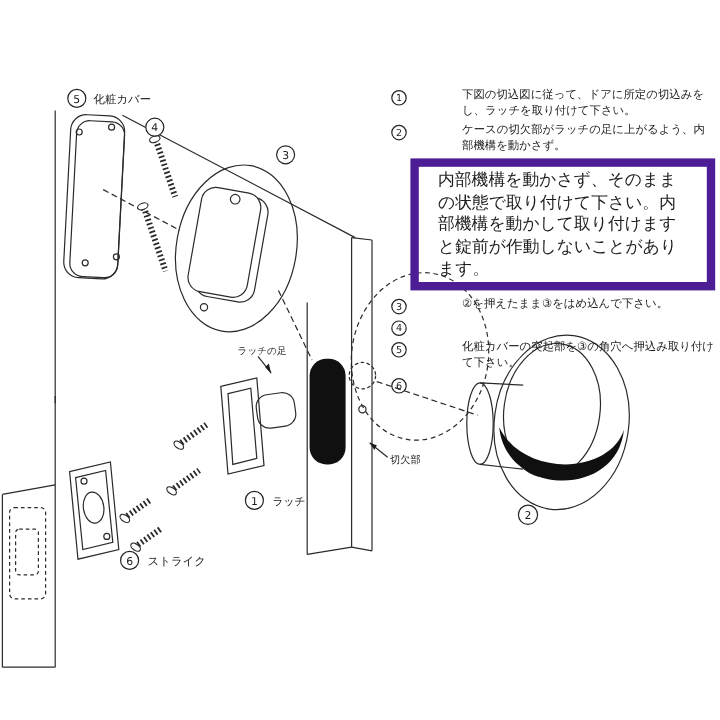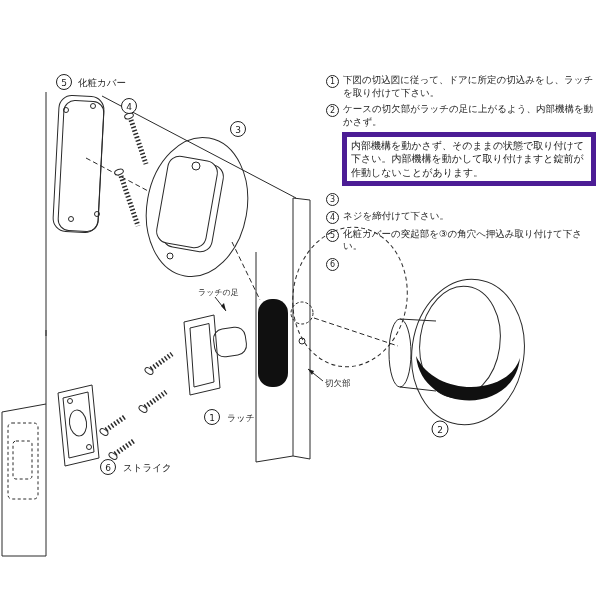--- a/index.html
+++ b/index.html
@@ -3,22 +3,22 @@
 <meta charset="utf-8">
 <style>
   html,body{margin:0;padding:0;background:#fff;width:600px;height:600px;overflow:hidden;}
   body{font-family:"DejaVu Sans","Liberation Sans",sans-serif;color:#1c1c1c;}
   .sheet{position:relative;width:600px;height:600px;background:#fff;}
   svg{position:absolute;left:0;top:0;}
   .instructions{position:absolute;left:326px;top:74px;width:270px;font-size:9.5px;line-height:1.32;}
   .inst{display:flex;gap:4px;margin-bottom:4px;align-items:flex-start;}
   .num-circle{flex:0 0 auto;display:inline-block;width:11px;height:11px;border:1px solid #222;border-radius:50%;
     font-size:8px;line-height:11px;text-align:center;margin-top:1px;}
-  .inst-text{flex:1;}
-  .note-box{border:5px solid #4c1d95;padding:2px 4px;margin:1px 0 6px 16px;font-size:10px;line-height:1.32;}
+  .inst-text{flex:1;margin-left:42px;}
+  .note-box{border:7px solid #4c1d95;padding:2px 16px;margin:1px 0 6px 16px;font-size:14px;line-height:1.32;}
   .gap-top{margin-top:4px;}
   text{font-family:"DejaVu Sans","Liberation Sans",sans-serif;fill:#1c1c1c;}
 </style>
 </head>
 <body>
 
 <div class="sheet">
 
   <svg width="600" height="600" viewBox="0 0 600 600">
     <g fill="none" stroke="#2a2a2a" stroke-width="1">
@@ -152,24 +152,24 @@
       <span class="num-circle">1</span>
       <span class="inst-text">下図の切込図に従って、ドアに所定の切込みをし、ラッチを取り付けて下さい。</span>
     </div>
     <div class="inst">
       <span class="num-circle">2</span>
       <span class="inst-text">ケースの切欠部がラッチの足に上がるよう、内部機構を動かさず。</span>
     </div>
     <div class="note-box">内部機構を動かさず、そのままの状態で取り付けて下さい。内部機構を動かして取り付けますと錠前が作動しないことがあります。</div>
     <div class="inst gap-top">
       <span class="num-circle">3</span>
+      <span class="inst-text">②を押えたまま③をはめ込んで下さい。</span>
     </div>
     <div class="inst">
       <span class="num-circle">4</span>
-      <span class="inst-text">ネジを締付けて下さい。</span>
     </div>
     <div class="inst">
       <span class="num-circle">5</span>
       <span class="inst-text">化粧カバーの突起部を③の角穴へ押込み取り付けて下さい。</span>
     </div>
     <div class="inst">
       <span class="num-circle">6</span>
     </div>
   </div>
 

